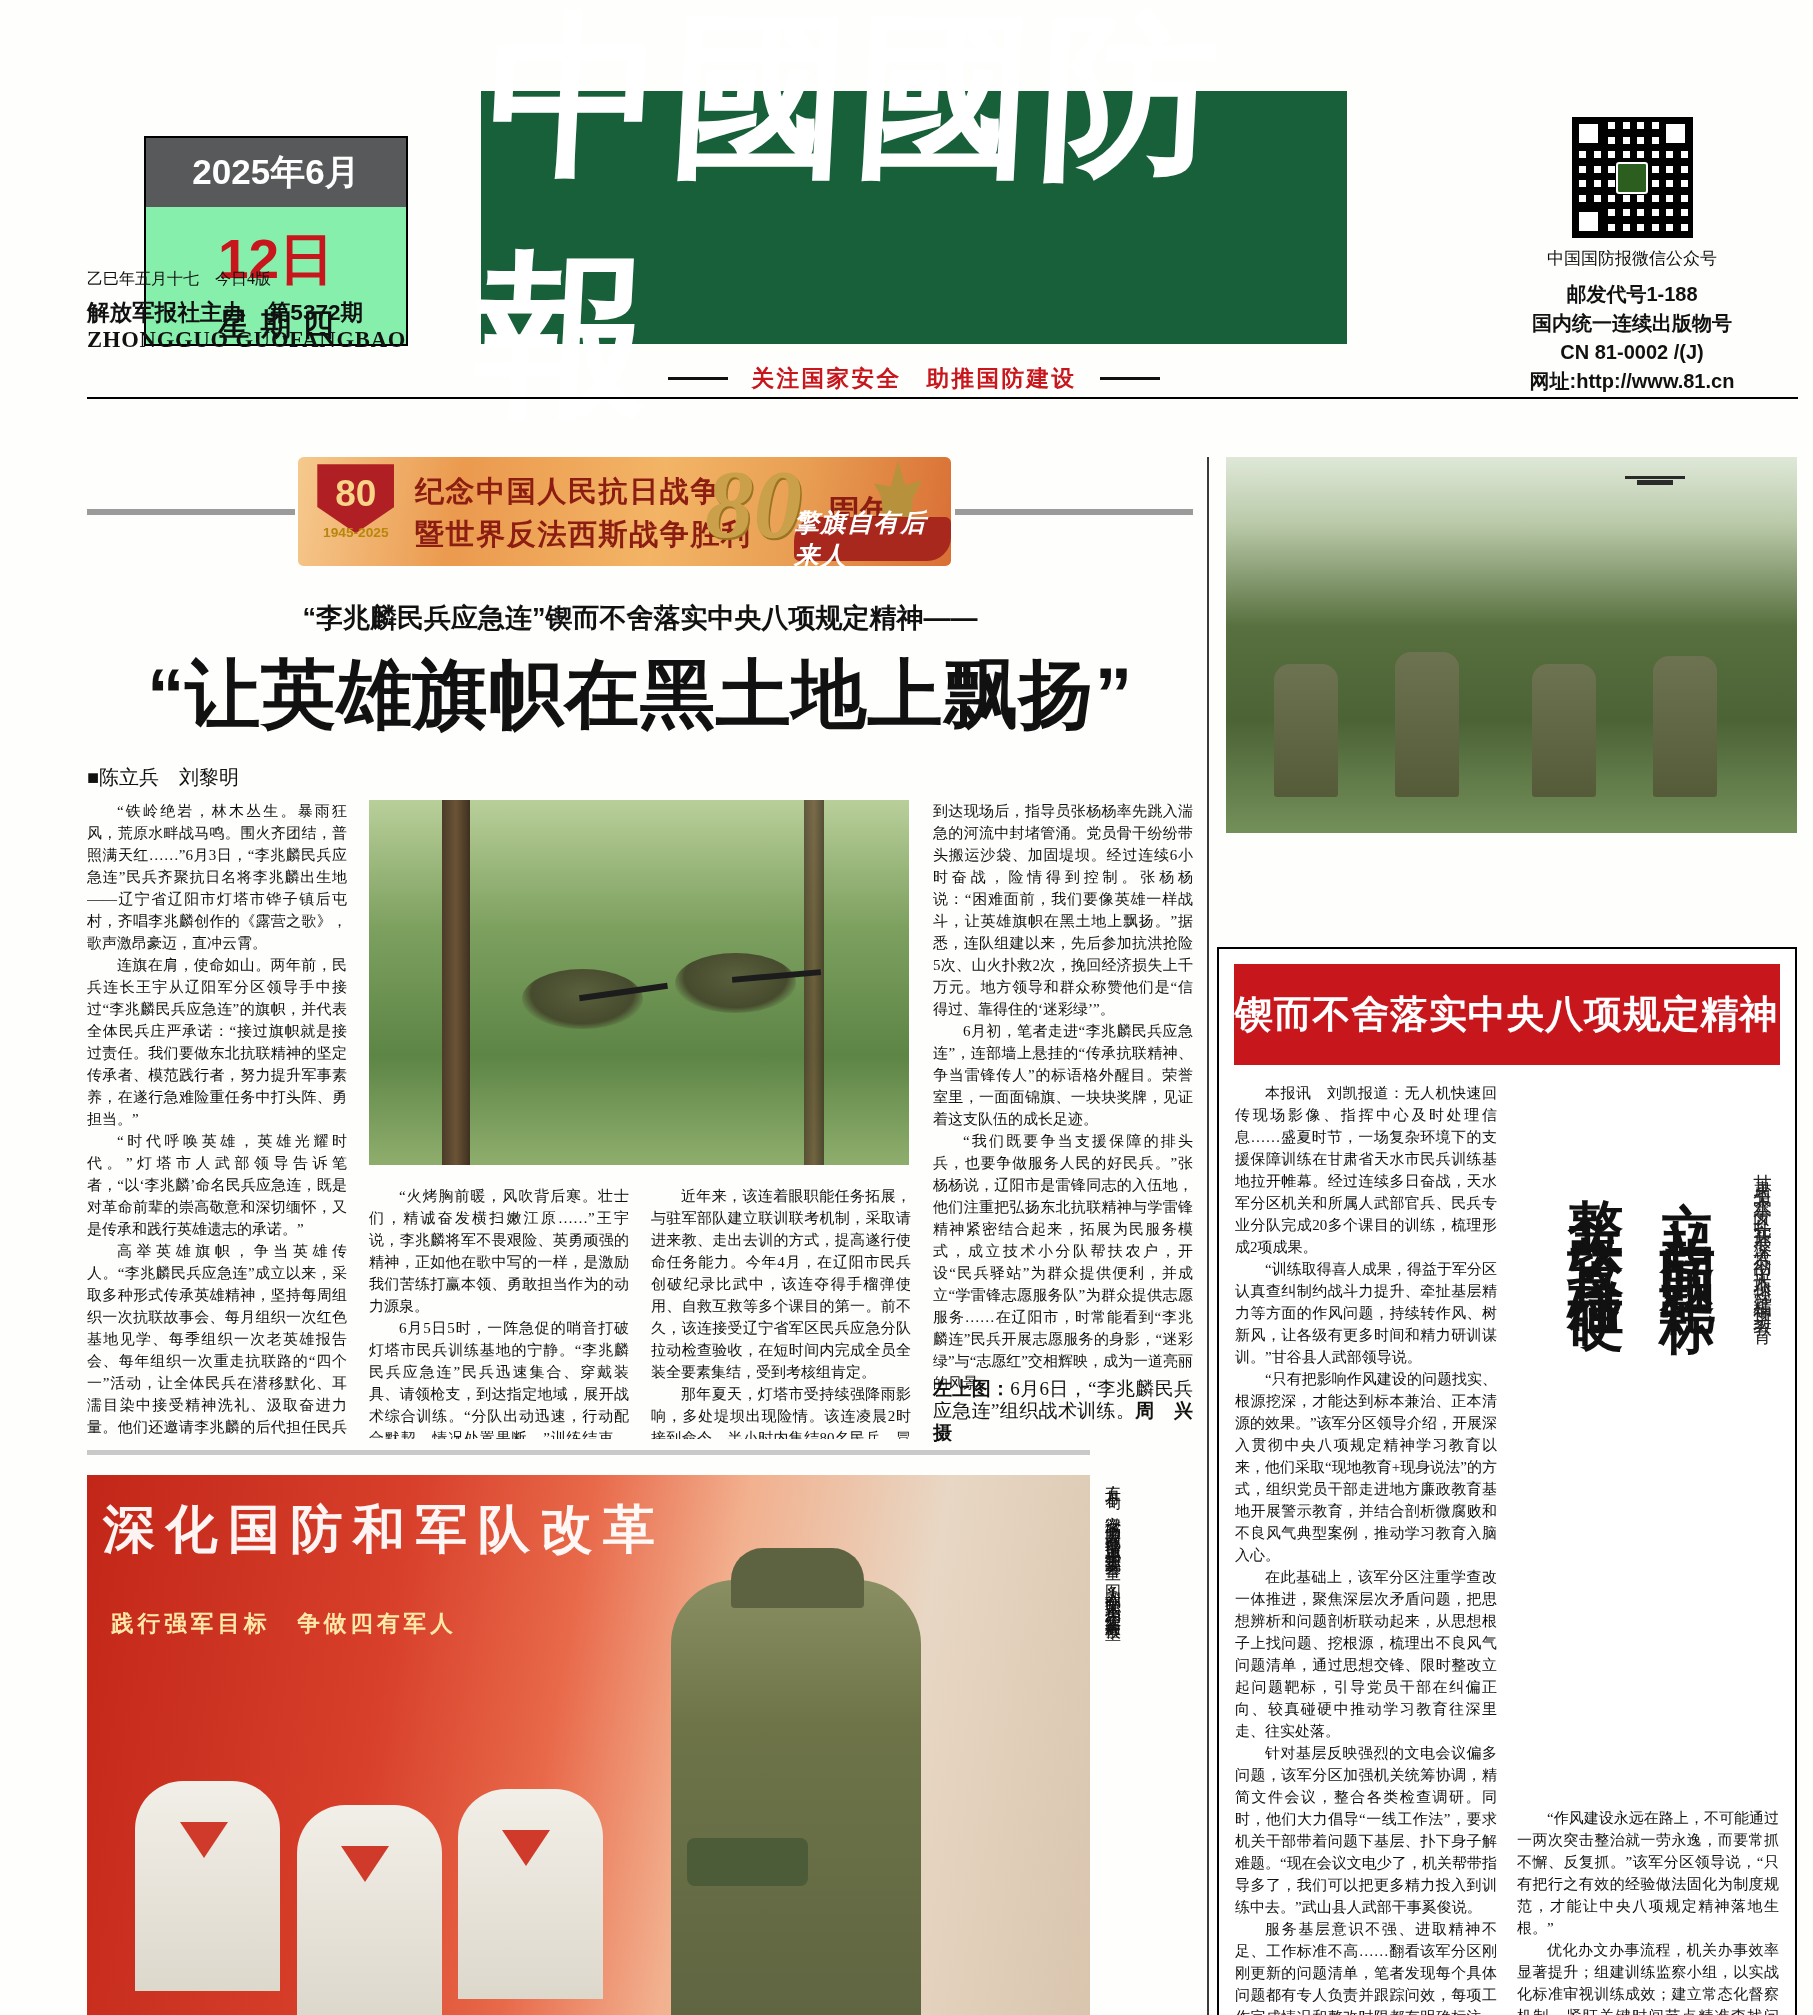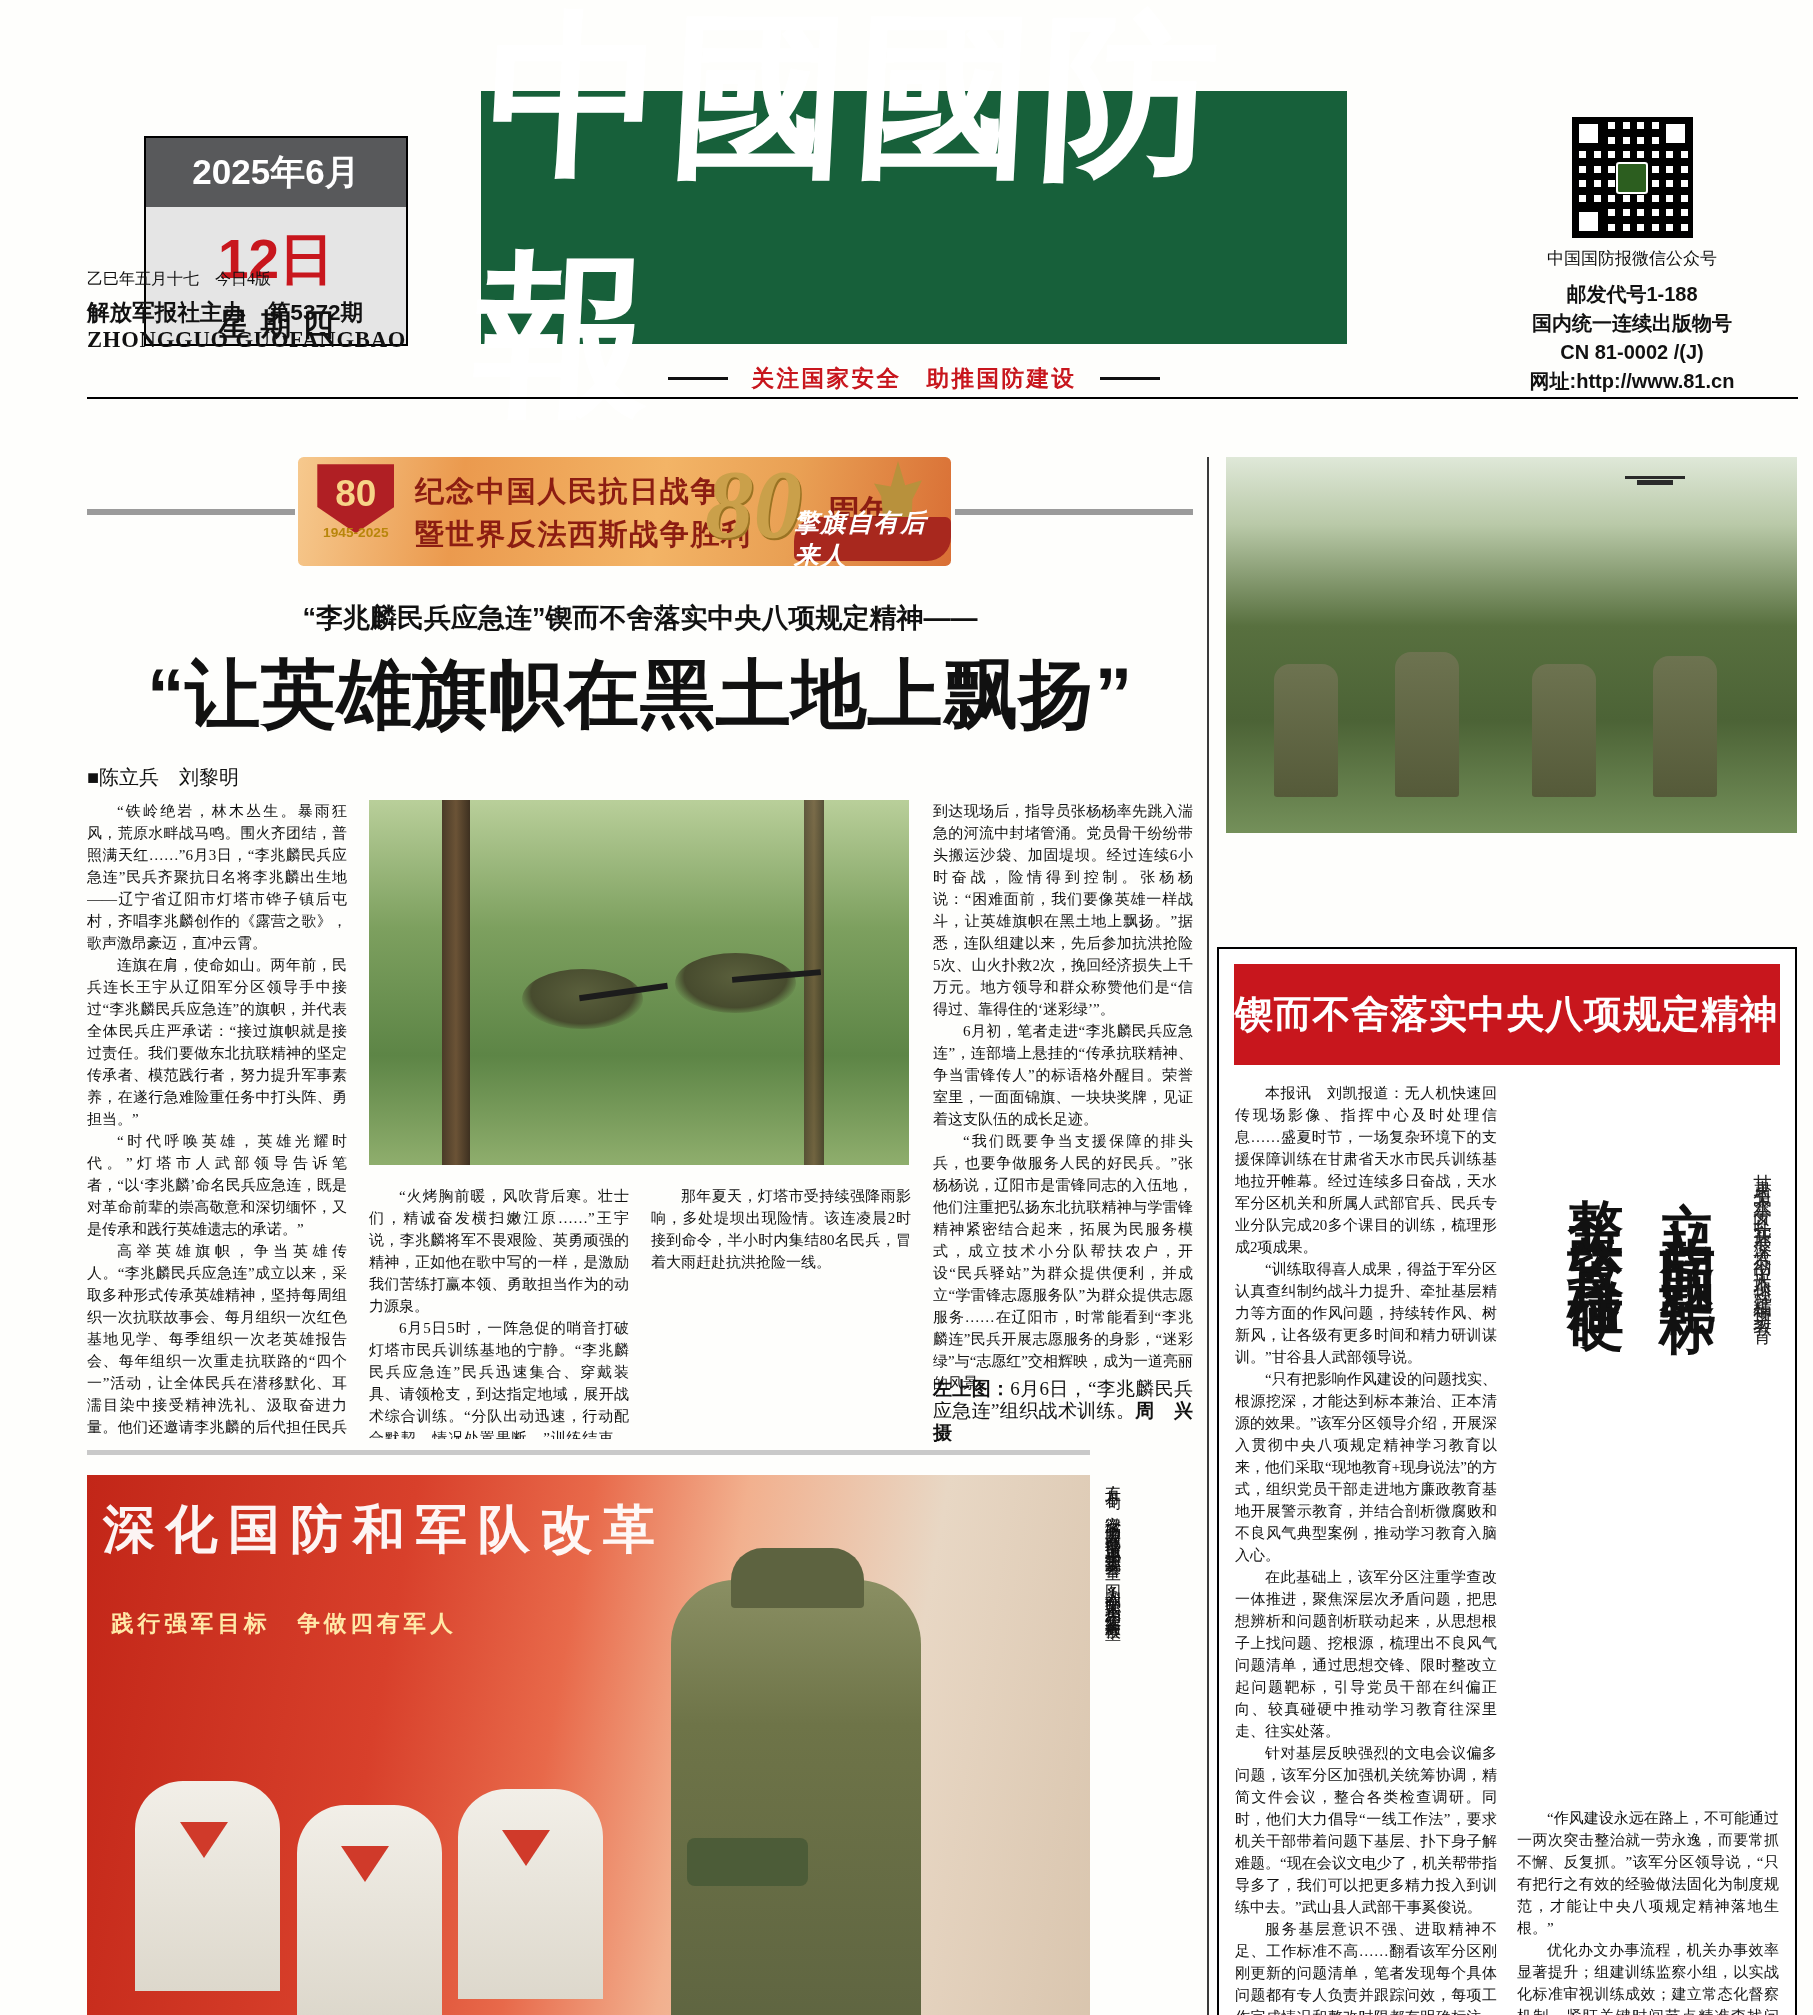--- a/index.html
+++ b/index.html
@@ -6,21 +6,21 @@
   #page{position:relative;width:1813px;height:2492px;background:#fefefc;overflow:hidden;
         font-family:"Liberation Serif",serif;color:#111;}
   .abs{position:absolute;}
   .sans{font-family:"Liberation Sans","DejaVu Sans",sans-serif;}
   .serif{font-family:"Liberation Serif","DejaVu Serif",serif;}
   .just p{margin:0;text-align:justify;text-indent:2em;}
   .body-col p{font-size:15px;line-height:22px;}
   .cont-first p:first-child{text-indent:0;}
   .vtext{writing-mode:vertical-rl;}
   
-  #datebox{left:144px;top:136px;width:264px;height:210px;border:2.8px solid #000;box-sizing:border-box;background:#e5e5e5;}
+  #datebox{left:144px;top:136px;width:264px;height:210px;border:2.8px solid #000;box-sizing:border-box;background:#86efac;}
   #datebox .band{height:69px;background:#58595b;color:#fff;display:flex;align-items:center;justify-content:center;
                  font-size:35px;font-weight:bold;}
   #datebox .day{color:#c8161d;font-size:55px;font-weight:bold;text-align:center;margin-top:16px;}
   #datebox .wd{font-size:31px;font-weight:bold;text-align:center;letter-spacing:11.3px;margin-top:7.3px;text-indent:11.3px;}
   .publine{left:87px;width:403px;text-align:left;}
   #masthead{left:481px;top:91px;width:866px;height:253px;background:#17603a;display:flex;align-items:center;justify-content:center;}
   #masthead span{color:#fff;font-size:177px;font-weight:bold;letter-spacing:7.3px;transform:skewX(-3deg);
                  font-family:"DejaVu Serif","Liberation Serif",serif;}
   #slogan{left:481px;top:363px;width:866px;display:flex;align-items:center;justify-content:center;gap:24px;}
   #slogan .txt{color:#c8161d;font-size:22.6px;font-weight:bold;letter-spacing:2.4px;}
@@ -170,20 +170,21 @@
       <p>“铁岭绝岩，林木丛生。暴雨狂风，荒原水畔战马鸣。围火齐团结，普照满天红……”6月3日，“李兆麟民兵应急连”民兵齐聚抗日名将李兆麟出生地——辽宁省辽阳市灯塔市铧子镇后屯村，齐唱李兆麟创作的《露营之歌》，歌声激昂豪迈，直冲云霄。</p>
       <p>连旗在肩，使命如山。两年前，民兵连长王宇从辽阳军分区领导手中接过“李兆麟民兵应急连”的旗帜，并代表全体民兵庄严承诺：“接过旗帜就是接过责任。我们要做东北抗联精神的坚定传承者、模范践行者，努力提升军事素养，在遂行急难险重任务中打头阵、勇担当。”</p>
       <p>“时代呼唤英雄，英雄光耀时代。”灯塔市人武部领导告诉笔者，“以‘李兆麟’命名民兵应急连，既是对革命前辈的崇高敬意和深切缅怀，又是传承和践行英雄遗志的承诺。”</p>
       <p>高举英雄旗帜，争当英雄传人。“李兆麟民兵应急连”成立以来，采取多种形式传承英雄精神，坚持每周组织一次抗联故事会、每月组织一次红色基地见学、每季组织一次老英雄报告会、每年组织一次重走抗联路的“四个一”活动，让全体民兵在潜移默化、耳濡目染中接受精神洗礼、汲取奋进力量。他们还邀请李兆麟的后代担任民兵连荣誉指导员，为大家讲述李兆麟的英雄故事。</p>
     </div>
   <div class="abs leadcol body-col just serif padcol" style="left:369px;">
       <p>“火烤胸前暖，风吹背后寒。壮士们，精诚奋发横扫嫩江原……”王宇说，李兆麟将军不畏艰险、英勇顽强的精神，正如他在歌中写的一样，是激励我们苦练打赢本领、勇敢担当作为的动力源泉。</p>
       <p>6月5日5时，一阵急促的哨音打破灯塔市民兵训练基地的宁静。“李兆麟民兵应急连”民兵迅速集合、穿戴装具、请领枪支，到达指定地域，展开战术综合训练。“分队出动迅速，行动配合默契，情况处置果断。”训练结束，来自驻军某部的教练员现场点评。</p>
     </div>
   <div class="abs leadcol body-col just serif padcol" style="left:651px;">
+      <p>近年来，该连着眼职能任务拓展，与驻军部队建立联训联考机制，采取请进来教、走出去训的方式，提高遂行使命任务能力。今年4月，在辽阳市民兵创破纪录比武中，该连夺得手榴弹使用、自救互救等多个课目的第一。前不久，该连接受辽宁省军区民兵应急分队拉动检查验收，在短时间内完成全员全装全要素集结，受到考核组肯定。</p>
       <p>那年夏天，灯塔市受持续强降雨影响，多处堤坝出现险情。该连凌晨2时接到命令，半小时内集结80名民兵，冒着大雨赶赴抗洪抢险一线。</p>
     </div>
   <div class="abs leadcol body-col just serif cont-first" style="left:933px;">
   <p>到达现场后，指导员张杨杨率先跳入湍急的河流中封堵管涌。党员骨干纷纷带头搬运沙袋、加固堤坝。经过连续6小时奋战，险情得到控制。张杨杨说：“困难面前，我们要像英雄一样战斗，让英雄旗帜在黑土地上飘扬。”据悉，连队组建以来，先后参加抗洪抢险5次、山火扑救2次，挽回经济损失上千万元。地方领导和群众称赞他们是“信得过、靠得住的‘迷彩绿’”。</p>
       <p>6月初，笔者走进“李兆麟民兵应急连”，连部墙上悬挂的“传承抗联精神、争当雷锋传人”的标语格外醒目。荣誉室里，一面面锦旗、一块块奖牌，见证着这支队伍的成长足迹。</p>
       <p>“我们既要争当支援保障的排头兵，也要争做服务人民的好民兵。”张杨杨说，辽阳市是雷锋同志的入伍地，他们注重把弘扬东北抗联精神与学雷锋精神紧密结合起来，拓展为民服务模式，成立技术小分队帮扶农户，开设“民兵驿站”为群众提供便利，并成立“学雷锋志愿服务队”为群众提供志愿服务……在辽阳市，时常能看到“李兆麟连”民兵开展志愿服务的身影，“迷彩绿”与“志愿红”交相辉映，成为一道亮丽的风景。</p>
     </div>
   <div class="abs" style="left:933px;top:1370px;width:260px;">
     <p id="lead-capline" class="serif" style="text-align:justify;">
       <b><span>左上图：</span></b><span>6月6日，“李兆麟民兵应急连”组织战术训练。</span><span class="credit">周　兴摄</span>

